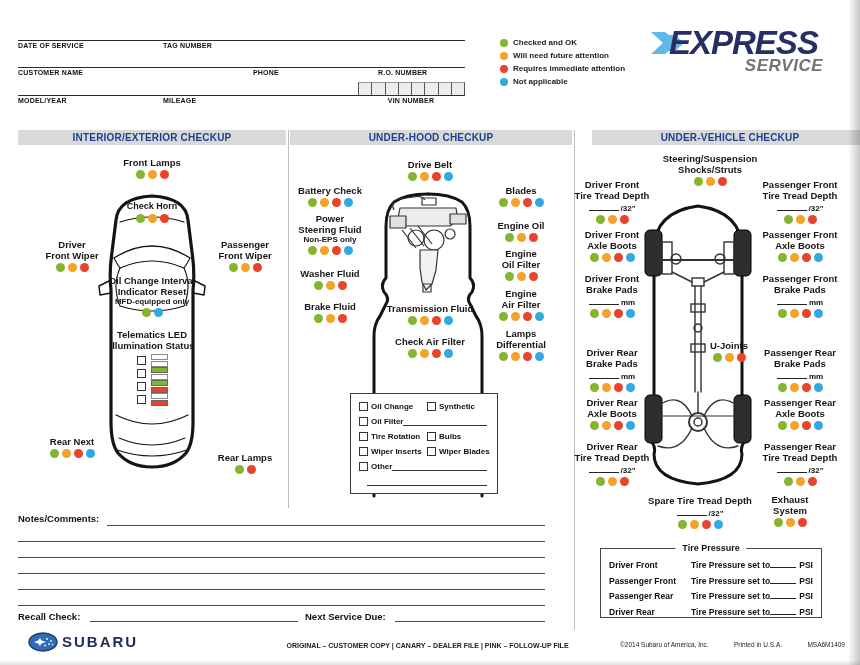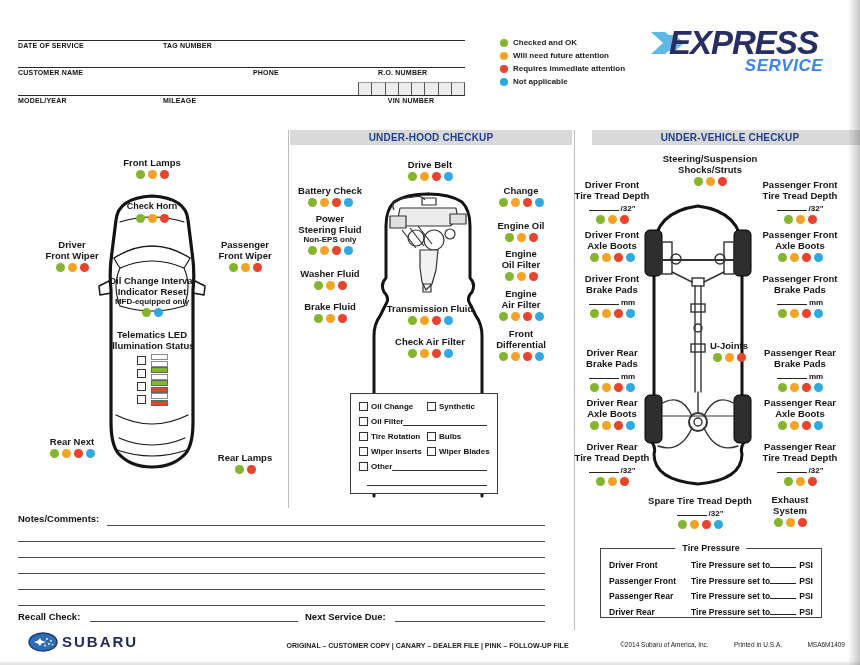--- a/index.html
+++ b/index.html
@@ -16,21 +16,21 @@
   .vincell:last-child{border-right:1px solid #555;}
   .legend{position:absolute;}
   .leg-row{display:flex;align-items:center;height:13px;}
   .dot{display:inline-block;width:9px;height:9px;border-radius:50%;}
   .leg-dot{width:8px;height:8px;margin-right:5px;}
   .leg-label{font-size:8px;font-weight:bold;color:#222;}
   .logo{position:absolute;left:653px;top:26px;width:170px;height:52px;}
   .logo-express{position:absolute;left:16px;top:0;font-size:33px;font-style:italic;font-weight:900;
                 letter-spacing:-1px;color:#272E64;line-height:1;}
   .logo-service{position:absolute;right:0;top:31px;font-size:17px;font-style:italic;font-weight:900;
-                letter-spacing:0.5px;color:#3b82f6;line-height:1;}
+                letter-spacing:0.5px;color:#737373;line-height:1;}
   .logo-arrow{position:absolute;left:-4px;top:3px;}
   .sec-head{position:absolute;top:130px;height:15px;background:#D9D9D9;
             color:#1E3F8F;font-weight:bold;font-size:10px;text-align:center;line-height:15px;letter-spacing:0.2px;}
   .vdiv{position:absolute;width:1px;background:#BDBDBD;}
   .item{position:absolute;transform:translateX(-50%);text-align:center;width:120px;z-index:3;}
   .lbl{font-size:9.5px;font-weight:bold;line-height:1.18;color:#161616;white-space:pre-line;}
   .note{font-size:8px;font-weight:bold;color:#161616;}
   .dots{display:flex;justify-content:center;gap:3px;margin-top:2px;}
   .blankrow{margin-top:1px;font-size:8px;font-weight:bold;}
   .blank{display:inline-block;width:30px;height:8px;border-bottom:1px solid #222;vertical-align:baseline;margin-right:2px;}
@@ -111,20 +111,21 @@
 
   <div class="logo">
     <svg class="logo-arrow" width="40" height="30" viewBox="0 0 40 30">
       <polygon points="2,3 16,3 30,14 16,25 2,25 14,14" fill="#5FB9E6"></polygon>
       <polygon points="18,6 26,6 35,14 26,22 18,22 27,14" fill="#5FB9E6"></polygon>
     </svg>
     <div class="logo-express">EXPRESS</div>
     <div class="logo-service">SERVICE</div>
   </div>
 
+  <div class="sec-head" style="left:18px;width:268px">INTERIOR/EXTERIOR CHECKUP</div>
   <div class="sec-head" style="left:290px;width:282px">UNDER-HOOD CHECKUP</div>
   <div class="sec-head" style="left:592px;width:276px">UNDER-VEHICLE CHECKUP</div>
   <div class="vdiv" style="left:288px;top:130px;height:378px"></div>
   <div class="vdiv" style="left:574px;top:130px;height:500px"></div>
 
   <svg class="svg-diag" style="left:86px;top:190px" width="132" height="292" viewBox="0 0 132 292">
     <g fill="none" stroke="#141414" stroke-linejoin="round" stroke-linecap="round">
       <path stroke-width="3.2" d="M30,30 Q32,8 66,6 Q100,8 102,30 L106,62 Q109,82 107,100 L107,232 Q107,254 100,263 Q88,277 66,277 Q44,277 32,263 Q25,254 25,232 L25,100 Q23,82 26,62 Z"></path>
       <path stroke-width="1.2" d="M34,32 Q66,22 98,32"></path>
       <path stroke-width="1.4" d="M28,68 Q66,44 104,68"></path>
@@ -291,21 +292,21 @@
   </div>
   <div class="item" style="left:330px;top:268px">
     <div class="lbl">Washer Fluid</div>
     <div class="dots">
         <span class="dot" style="background: rgb(133, 180, 46);"></span>
         <span class="dot" style="background: rgb(243, 164, 40);"></span>
         <span class="dot" style="background: rgb(232, 67, 44);"></span>
       </div>
   </div>
   <div class="item" style="left:521px;top:185px">
-    <div class="lbl">Change</div>
+    <div class="lbl">Blades</div>
     <div class="dots">
         <span class="dot" style="background: rgb(133, 180, 46);"></span>
         <span class="dot" style="background: rgb(243, 164, 40);"></span>
         <span class="dot" style="background: rgb(232, 67, 44);"></span>
         <span class="dot" style="background: rgb(47, 169, 224);"></span>
       </div>
   </div>
   <div class="item" style="left:521px;top:220px">
     <div class="lbl">Engine Oil</div>
     <div class="dots">
@@ -327,21 +328,21 @@
     <div class="lbl">Engine
 Air Filter</div>
     <div class="dots">
         <span class="dot" style="background: rgb(133, 180, 46);"></span>
         <span class="dot" style="background: rgb(243, 164, 40);"></span>
         <span class="dot" style="background: rgb(232, 67, 44);"></span>
         <span class="dot" style="background: rgb(47, 169, 224);"></span>
       </div>
   </div>
   <div class="item" style="left:521px;top:328px">
-    <div class="lbl">Front
+    <div class="lbl">Lamps
 Differential</div>
     <div class="dots">
         <span class="dot" style="background: rgb(133, 180, 46);"></span>
         <span class="dot" style="background: rgb(243, 164, 40);"></span>
         <span class="dot" style="background: rgb(232, 67, 44);"></span>
         <span class="dot" style="background: rgb(47, 169, 224);"></span>
       </div>
   </div>
   <div class="item" style="left:430px;top:303px">
     <div class="lbl">Transmission Fluid</div>

